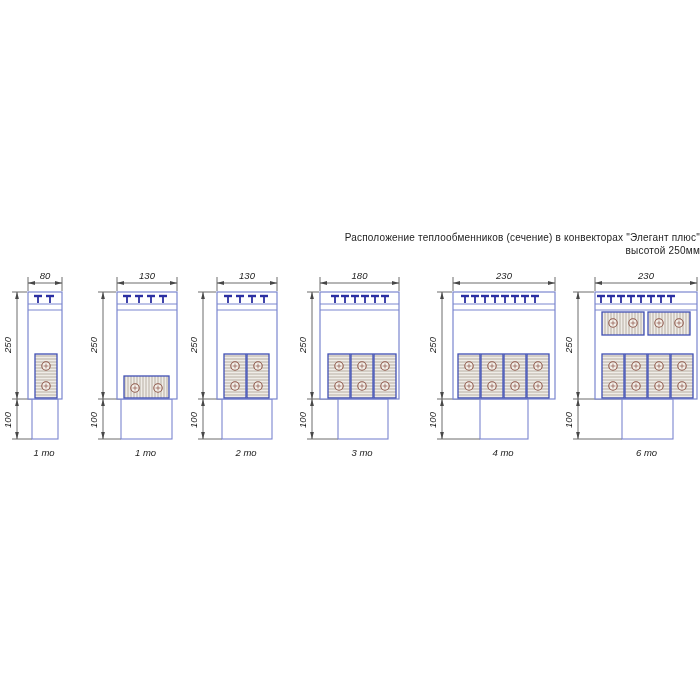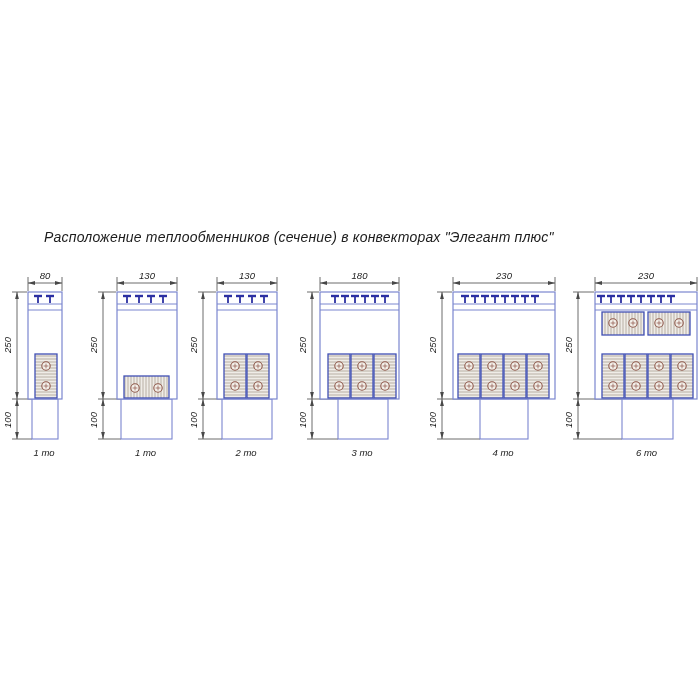--- a/index.html
+++ b/index.html
@@ -1,29 +1,30 @@
 <!DOCTYPE html>
 <html><head>
 <meta charset="utf-8">
 <style>
   html,body{margin:0;padding:0;width:700px;height:700px;background:#ffffff;overflow:hidden;}
   .sheet{position:relative;width:700px;height:700px;background:#ffffff;
          font-family:"Liberation Sans", sans-serif;}
-  .title{position:absolute;left:44px;top:231px;width:656px;text-align:left;
-         font-style:italic;font-size:14px;line-height:13px;color:#1c1c1c;
+  .title{position:absolute;left:44px;top:231px;width:656px;text-align:right;
+         font-size:10px;line-height:13px;color:#1c1c1c;
          letter-spacing:0.2px;}
   svg{position:absolute;left:0;top:0;}
   svg text{font-family:"Liberation Sans", sans-serif;font-style:italic;}
 </style>
 </head>
 <body>
 
 <div class="sheet">
   <div class="title">
     <div>Расположение теплообменников (сечение) в конвекторах "Элегант плюс"</div>
+    <div>высотой 250мм</div>
   </div>
   <svg id="diagram" width="700" height="700" viewBox="0 0 700 700">
       <defs>
         <pattern id="hatchH" width="4" height="3" patternUnits="userSpaceOnUse">
           <rect x="0" y="0" width="4" height="3" fill="#efece7"></rect>
           <line x1="0" y1="2" x2="4" y2="2" stroke="#b2a89c" stroke-width="0.9"></line>
         </pattern>
         <pattern id="hatchV" width="3" height="4" patternUnits="userSpaceOnUse">
           <rect x="0" y="0" width="3" height="4" fill="#efece7"></rect>
           <line x1="2" y1="0" x2="2" y2="4" stroke="#b2a89c" stroke-width="0.9"></line>

